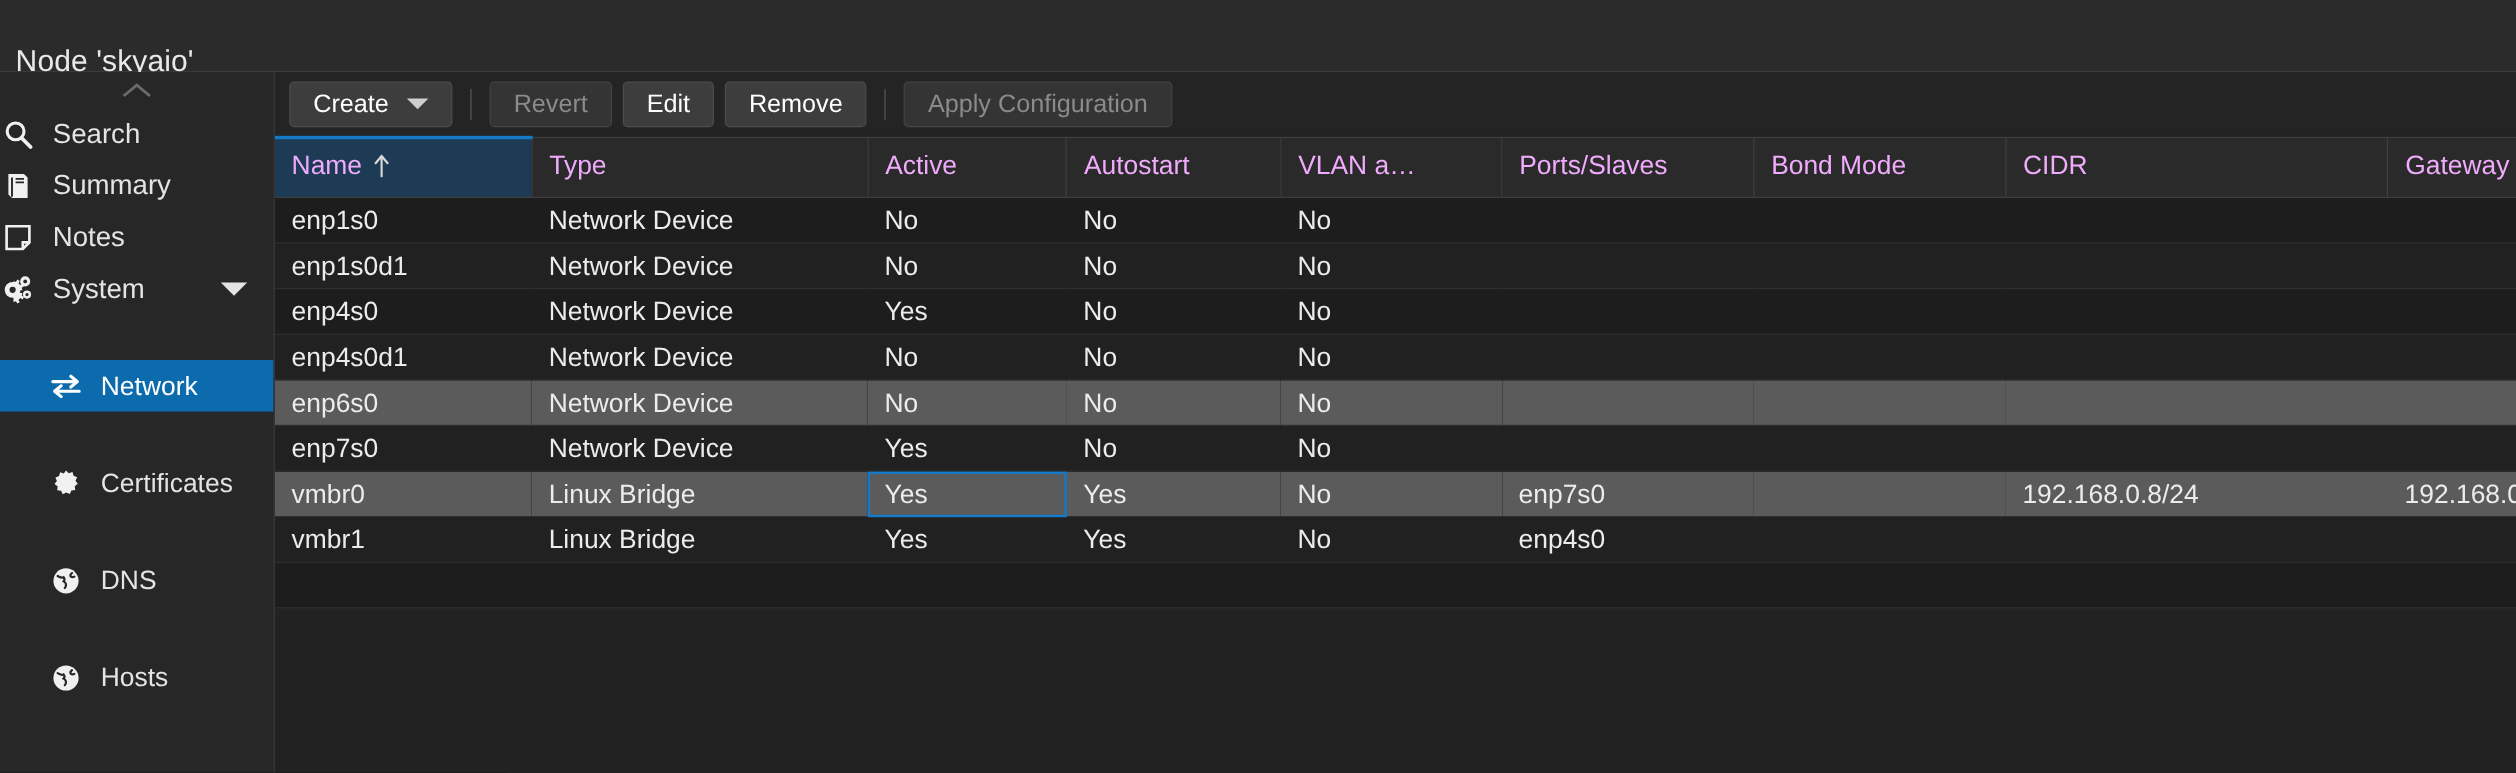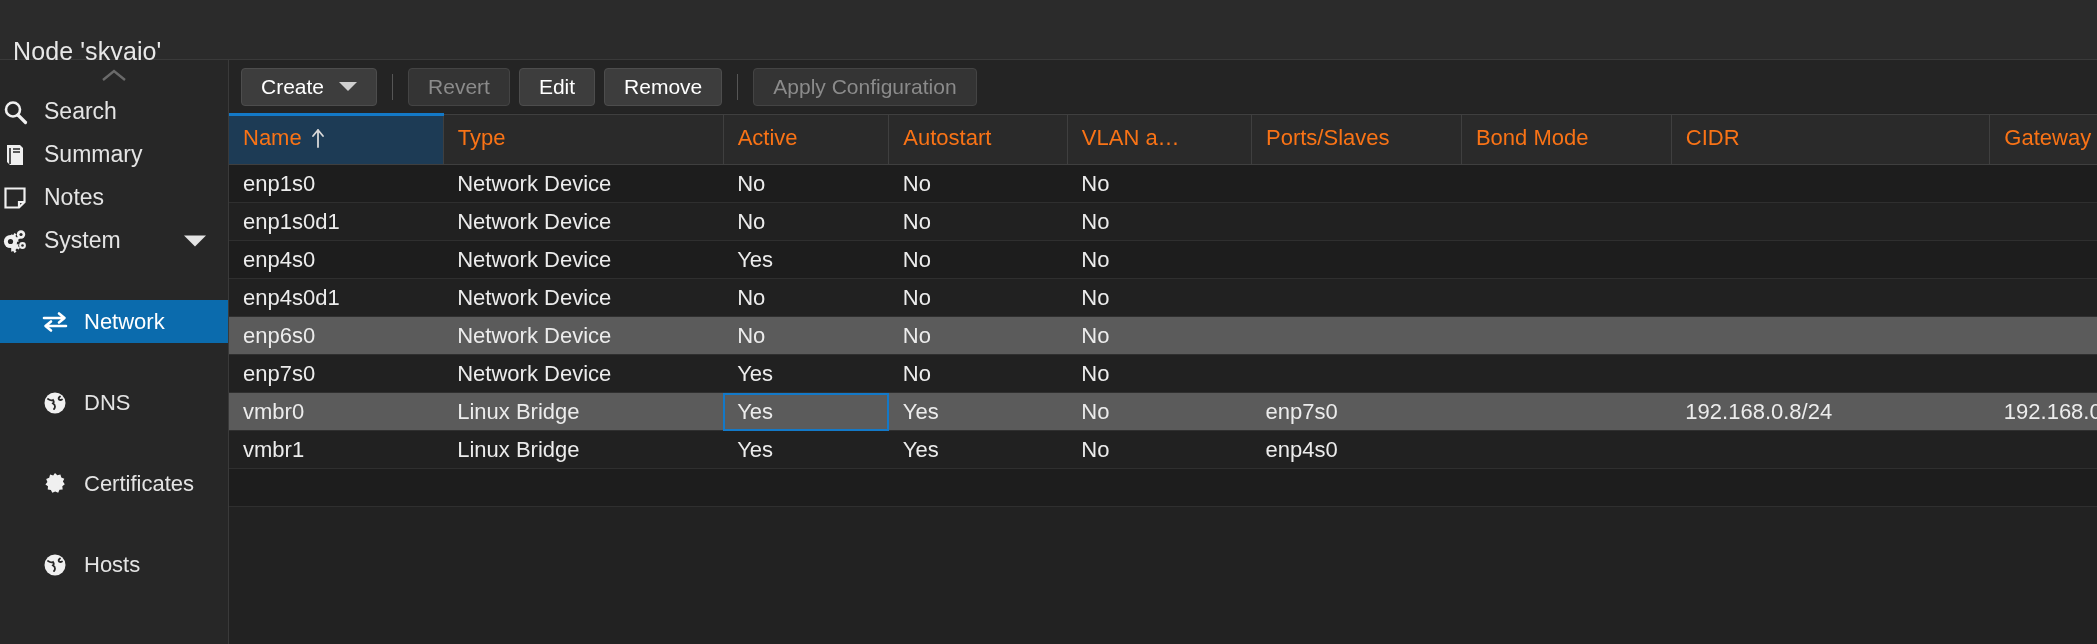--- a/index.html
+++ b/index.html
@@ -159,21 +159,21 @@
     overflow: hidden;
     background: #222222;
   }
   table.grid {
     border-collapse: collapse;
     width: 2097px;
     table-layout: fixed;
   }
   table.grid th {
     background: #2a2a2a;
-    color: #f97316;
+    color: #f0abfc;
     font-size: 22px;
     font-weight: normal;
     text-align: left;
     height: 50px;
     padding: 0 0 4px 14px;
     border-right: 1px solid #3f3f3f;
     border-bottom: 1px solid #3f3f3f;
     border-top: 1px solid #3f3f3f;
     white-space: nowrap;
     overflow: hidden;
@@ -273,33 +273,33 @@
               <svg width="28" height="22" viewBox="0 0 28 22">
                 <path d="M3 7 h20 M18 2.5 L23.5 7 L18 11.5" fill="none" stroke="#ffffff" stroke-width="2.6" stroke-linecap="round" stroke-linejoin="round"></path>
                 <path d="M25 15 h-20 M10 10.5 L4.5 15 L10 19.5" fill="none" stroke="#ffffff" stroke-width="2.6" stroke-linecap="round" stroke-linejoin="round"></path>
               </svg>
             </span>
             <span class="nav-label">Network</span>
           </div>
           <div class="nav-item child">
             <span class="nav-ico">
               <svg width="24" height="24" viewBox="0 0 24 24">
+                <path d="M12 1 l2.3 2.3 3.1-.9 .9 3.1 3 1.2 -1.4 2.9 1.9 2.6 -2.5 2 .4 3.2 -3.2 .3 -1.3 3 -3-1.3 -2.9 1.4 -1.4-2.9 -3.2-.4 .3-3.2 -2.6-1.9 2-2.5 -1.2-3 3-1.2 .9-3.1 3.1 .9z" fill="#f0f0f0"></path>
+              </svg>
+            </span>
+            <span class="nav-label">Certificates</span>
+          </div>
+          <div class="nav-item child">
+            <span class="nav-ico">
+              <svg width="24" height="24" viewBox="0 0 24 24">
                 <circle cx="12" cy="12" r="10.5" fill="#f0f0f0"></circle>
                 <path d="M5 8 q3 2 5 1 q1.5 2 0 3.5 q2 1 2 3 q0 1.5-1 2.5 M17 5.5 q-2 1.5-1 3 q1.5 1 3 0" fill="none" stroke="#272727" stroke-width="1.8" stroke-linecap="round"></path>
               </svg>
             </span>
             <span class="nav-label">DNS</span>
-          </div>
-          <div class="nav-item child">
-            <span class="nav-ico">
-              <svg width="24" height="24" viewBox="0 0 24 24">
-                <path d="M12 1 l2.3 2.3 3.1-.9 .9 3.1 3 1.2 -1.4 2.9 1.9 2.6 -2.5 2 .4 3.2 -3.2 .3 -1.3 3 -3-1.3 -2.9 1.4 -1.4-2.9 -3.2-.4 .3-3.2 -2.6-1.9 2-2.5 -1.2-3 3-1.2 .9-3.1 3.1 .9z" fill="#f0f0f0"></path>
-              </svg>
-            </span>
-            <span class="nav-label">Certificates</span>
           </div>
           <div class="nav-item child">
             <span class="nav-ico">
               <svg width="24" height="24" viewBox="0 0 24 24">
                 <circle cx="12" cy="12" r="10.5" fill="#f0f0f0"></circle>
                 <path d="M5 8 q3 2 5 1 q1.5 2 0 3.5 q2 1 2 3 q0 1.5-1 2.5 M17 5.5 q-2 1.5-1 3 q1.5 1 3 0" fill="none" stroke="#272727" stroke-width="1.8" stroke-linecap="round"></path>
               </svg>
             </span>
             <span class="nav-label">Hosts</span>
           </div>

